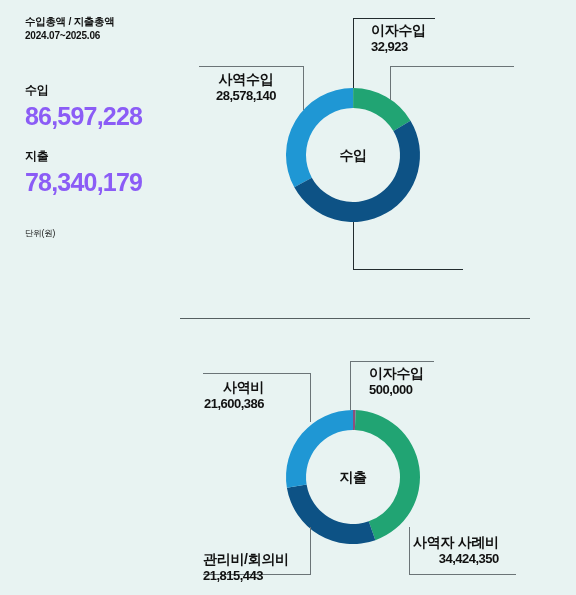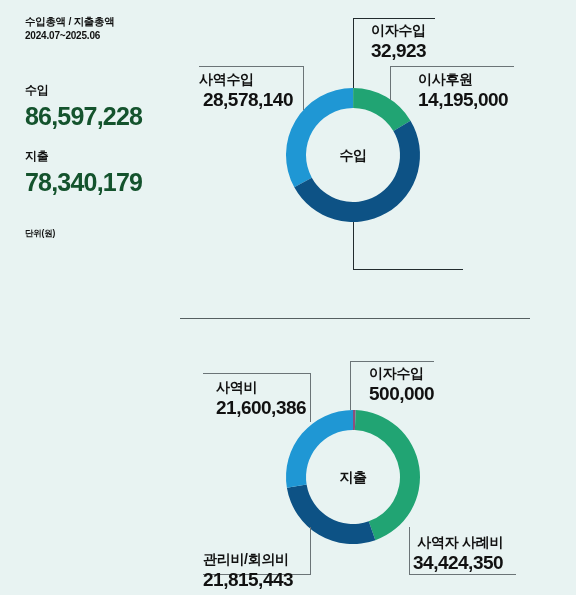--- a/index.html
+++ b/index.html
@@ -54,29 +54,29 @@
     font-size: 12px;
     font-weight: bold;
     letter-spacing: -0.3px;
     color: #111111;
     margin-bottom: 3px;
   }
   .total-value {
     font-size: 25px;
     font-weight: bold;
     letter-spacing: -0.8px;
-    color: #14532d;
+    color: #8b5cf6;
     line-height: 1.12;
   }
   .unit-note {
     position: absolute;
     left: 25px;
     top: 228px;
     font-size: 8.5px;
-    font-weight: bold;
+    font-weight: normal;
     color: #111111;
     letter-spacing: -0.2px;
   }
 
   
   .divider {
     position: absolute;
     left: 180px;
     top: 318px;
     width: 350px;
@@ -110,21 +110,21 @@
   .callout { position: absolute; }
   .callout-name {
     font-size: 14px;
     font-weight: bold;
     letter-spacing: -0.3px;
     color: #111111;
     line-height: 1.3;
     white-space: nowrap;
   }
   .callout-value {
-    font-size: 19px;
+    font-size: 13px;
     font-weight: bold;
     letter-spacing: -0.5px;
     color: #111111;
     line-height: 1.25;
     white-space: nowrap;
   }
   .callout.align-right { text-align: right; }
 
   
   .lead {
@@ -179,45 +179,41 @@
 
   <div class="lead lead-h lead-dark" style="left:353px; top:18px; width:82px;"></div>
   <div class="lead lead-v lead-dark" style="left:353px; top:18px; height:70px;"></div>
   <div class="callout" style="left:371px; top:21px;">
     <div class="callout-name">이자수입</div>
     <div class="callout-value">32,923</div>
   </div>
 
   <div class="lead lead-h" style="left:390px; top:66px; width:124px;"></div>
   <div class="lead lead-v" style="left:390px; top:66px; height:34px;"></div>
-  <div class="callout" style="left:418px; top:70px;">
-    <div class="callout-name">이사후원</div>
-    <div class="callout-value">14,195,000</div>
-  </div>
 
   <div class="lead lead-h" style="left:199px; top:66px; width:105px;"></div>
   <div class="lead lead-v" style="left:303px; top:66px; height:44px;"></div>
   <div class="callout align-right" style="left:145px; top:70px; width:148px;">
-    <div class="callout-name" style="text-align:left; margin-left:54px;">사역수입</div>
-    <div class="callout-value" style="text-align:right; margin-left:54px;">28,578,140</div>
+    <div class="callout-name" style="text-align:center; margin-left:54px;">사역수입</div>
+    <div class="callout-value" style="text-align:center; margin-left:54px;">28,578,140</div>
   </div>
 
   <div class="lead lead-v lead-dark" style="left:353px; top:222px; height:48px;"></div>
   <div class="lead lead-h lead-dark" style="left:353px; top:269px; width:110px;"></div>
 
   <div class="lead lead-h" style="left:350px; top:361px; width:84px;"></div>
   <div class="lead lead-v" style="left:350px; top:361px; height:49px;"></div>
   <div class="callout" style="left:369px; top:364px;">
     <div class="callout-name">이자수입</div>
     <div class="callout-value">500,000</div>
   </div>
 
   <div class="lead lead-h" style="left:203px; top:373px; width:108px;"></div>
   <div class="lead lead-v" style="left:310px; top:373px; height:49px;"></div>
-  <div class="callout" style="left:216px; top:378px;">
+  <div class="callout" style="left:204px; top:378px;text-align:right;">
     <div class="callout-name">사역비</div>
     <div class="callout-value">21,600,386</div>
   </div>
 
   <div class="lead lead-v" style="left:310px; top:527px; height:48px;"></div>
   <div class="lead lead-h" style="left:203px; top:574px; width:108px;"></div>
   <div class="callout" style="left:203px; top:533px;margin-top:17px;">
     <div class="callout-name">관리비/회의비</div>
     <div class="callout-value">21,815,443</div>
   </div>

